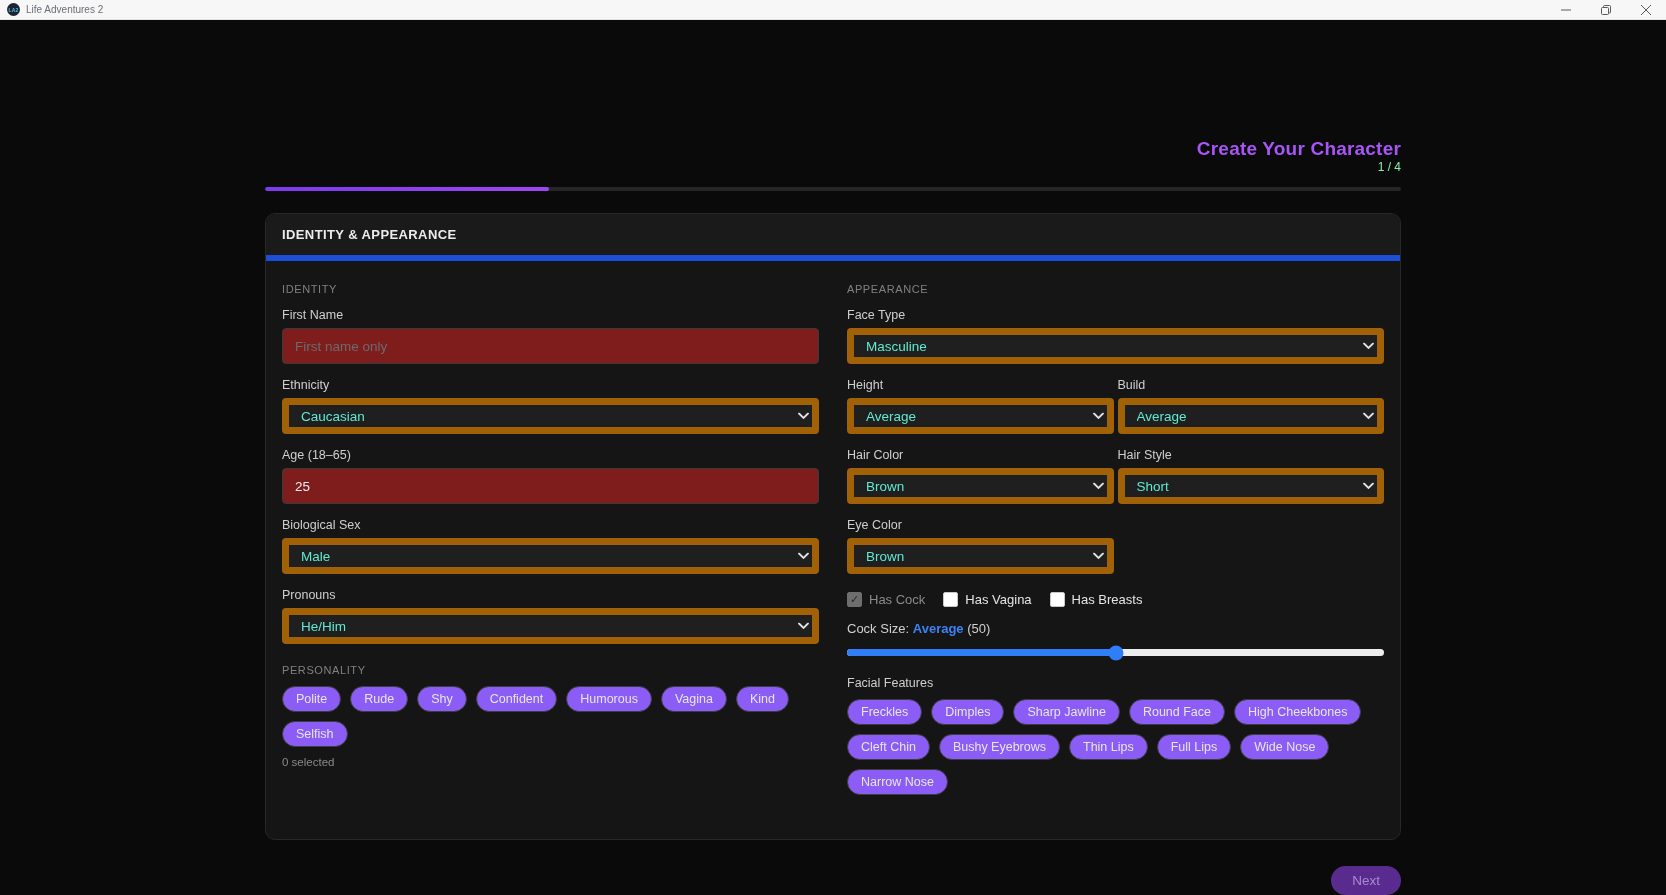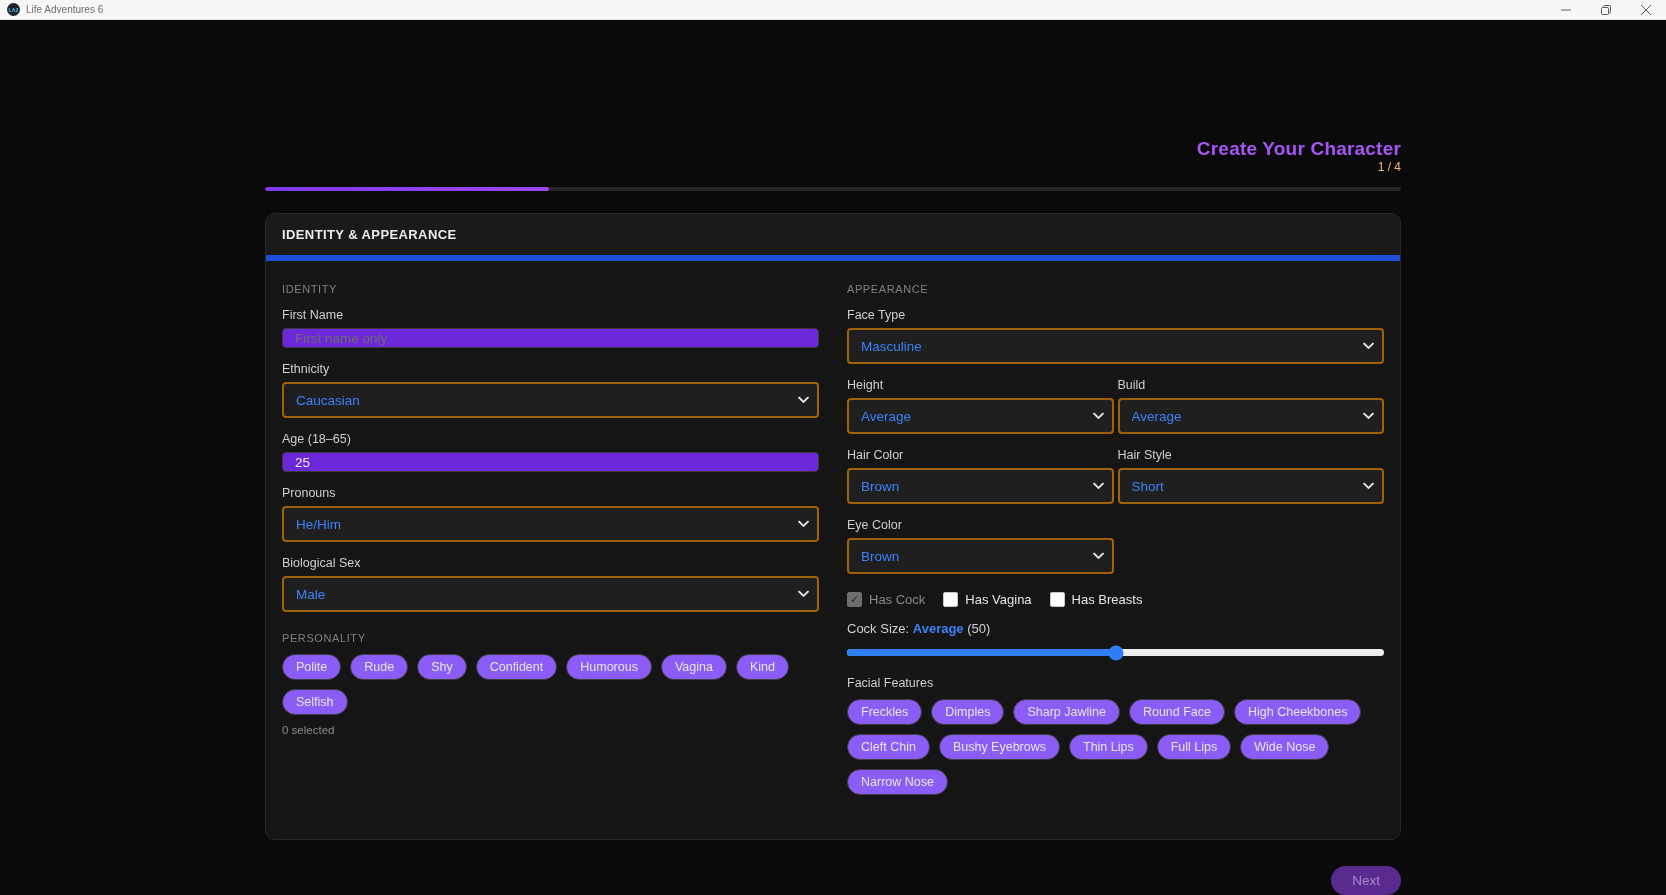--- a/index.html
+++ b/index.html
@@ -13,42 +13,42 @@
               font-size:5px; font-weight:bold; color:#4fc3f7; letter-spacing:.2px; }
   .app-title { font-size:10px; color:#6b6f76; }
   .win-controls { display:flex; height:100%; }
   .win-btn { width:40px; height:100%; display:flex; align-items:center; justify-content:center; cursor:default; }
   .win-btn svg { display:block; }
 
   
   .content { width:1136px; margin:0 auto; padding-top:118px; }
   .head-row { display:flex; justify-content:space-between; align-items:flex-end;flex-direction:column; }
   .page-title { font-size:19px; font-weight:600; color:#a855f7; letter-spacing:.2px; }
-  .step { font-size:12px; color:#fdba74; padding-bottom:2px; }
+  .step { font-size:12px; color:#86efac; padding-bottom:2px; }
   .progress { margin-top:11px; height:4px; background:#262626; border-radius:2px; overflow:hidden; }
   .progress-fill { height:100%; background:linear-gradient(90deg,#7c3aed,#9d47f2); border-radius:2px; width:0; }
 
   
   .card { margin-top:22px; background:#151515; border:1px solid #282828; border-radius:10px; overflow:hidden; }
   .card-header { background:#1a1a1a; border-bottom:6px solid #1d4ed8; padding:13px 16px; font-size:13px; font-weight:700;
                  letter-spacing:.4px; color:#ececec; }
   .card-body { display:grid; grid-template-columns:1fr 1fr; column-gap:28px; padding:22px 16px 30px 16px; }
 
   .section-label { font-size:11px; color:#808080; letter-spacing:.6px; margin-bottom:13px; }
   .group { margin-bottom:14px; }
   .field-label { display:block; font-size:12.5px; color:#cfcfcf; margin-bottom:6px; }
   .two-col { display:grid; grid-template-columns:1fr 1fr; column-gap:4px; }
 
-  .text-input { width:100%; height:20px; background:#6d28d9; border:1px solid #3a3a3a; border-radius:4px;
+  .text-input { width:100%; height:36px; background:#7f1d1d; border:1px solid #3a3a3a; border-radius:4px;
                 color:#ededed; font-size:13.5px; padding:0 12px; font-family:"Liberation Sans", sans-serif; outline:none; }
   .text-input::placeholder { color:#6b6b6b; }
 
   .select-wrap { position:relative; }
-  .select-wrap select { width:100%; height:36px; background:#1f1f1f; border:2px solid #a16207; border-radius:4px;
-                color:#3b82f6; font-size:13.5px; padding:0 28px 0 12px; appearance:none; -webkit-appearance:none;
+  .select-wrap select { width:100%; height:36px; background:#1f1f1f; border:7px solid #a16207; border-radius:4px;
+                color:#5eead4; font-size:13.5px; padding:0 28px 0 12px; appearance:none; -webkit-appearance:none;
                 font-family:"Liberation Sans", sans-serif; outline:none; }
   .chev { position:absolute; right:10px; top:50%; transform:translateY(-50%); pointer-events:none; display:flex; }
 
   .chips { display:flex; flex-wrap:wrap; gap:9px; }
   .chip { background:#8b5cf6; border:1px solid #3d3d3d; border-radius:999px; padding:5px 13px; font-size:12.5px;
           color:#e6e6e6; cursor:default; white-space:nowrap; }
   .selected-count { margin-top:9px; font-size:11.5px; color:#8a8a8a; }
 
   
   .checkbox-row { display:flex; align-items:center; gap:18px; margin:4px 0 14px 0; }
@@ -71,21 +71,21 @@
   .footer { display:flex; justify-content:flex-end; margin-top:26px; }
   .next-btn { background:#5a2b8f; color:#a78bcf; border:none; border-radius:999px; padding:7px 21px; font-size:13.5px;
               font-family:"Liberation Sans", sans-serif; cursor:pointer; }
 </style>
 </head>
 <body>
 
 <div class="titlebar">
   <div class="titlebar-left">
     <div class="app-icon">LA2</div>
-    <div class="app-title">Life Adventures 6</div>
+    <div class="app-title">Life Adventures 2</div>
   </div>
   <div class="win-controls">
     <div class="win-btn">
       <span>
         <svg width="10" height="10" viewBox="0 0 10 10">
             <line x1="0" y1="5" x2="10" y2="5" stroke="#5a5a5a" stroke-width="1"></line>
           </svg>
       </span>
     </div>
     <div class="win-btn">
@@ -141,35 +141,35 @@
               </span>
           </div>
         </div>
 
         <div class="group">
           <span class="field-label">Age (18–65)</span>
           <input class="text-input" type="text" value="25" style="">
         </div>
 
         <div class="group">
-          <span class="field-label">Pronouns</span>
+          <span class="field-label">Biological Sex</span>
           <div class="select-wrap">
-            <select><option>He/Him</option></select>
+            <select><option>Male</option></select>
             <span class="chev">
                 <svg width="11" height="7" viewBox="0 0 11 7">
                   <path d="M1 1 L5.5 5.5 L10 1" fill="none" stroke="#e0e0e0" stroke-width="1.8" stroke-linecap="round"></path>
                 </svg>
               </span>
           </div>
         </div>
 
         <div class="group">
-          <span class="field-label">Biological Sex</span>
+          <span class="field-label">Pronouns</span>
           <div class="select-wrap">
-            <select><option>Male</option></select>
+            <select><option>He/Him</option></select>
             <span class="chev">
                 <svg width="11" height="7" viewBox="0 0 11 7">
                   <path d="M1 1 L5.5 5.5 L10 1" fill="none" stroke="#e0e0e0" stroke-width="1.8" stroke-linecap="round"></path>
                 </svg>
               </span>
           </div>
         </div>
 
         <div class="section-label" style="margin-top:20px; margin-bottom:10px;">PERSONALITY</div>
         <div class="chips">

